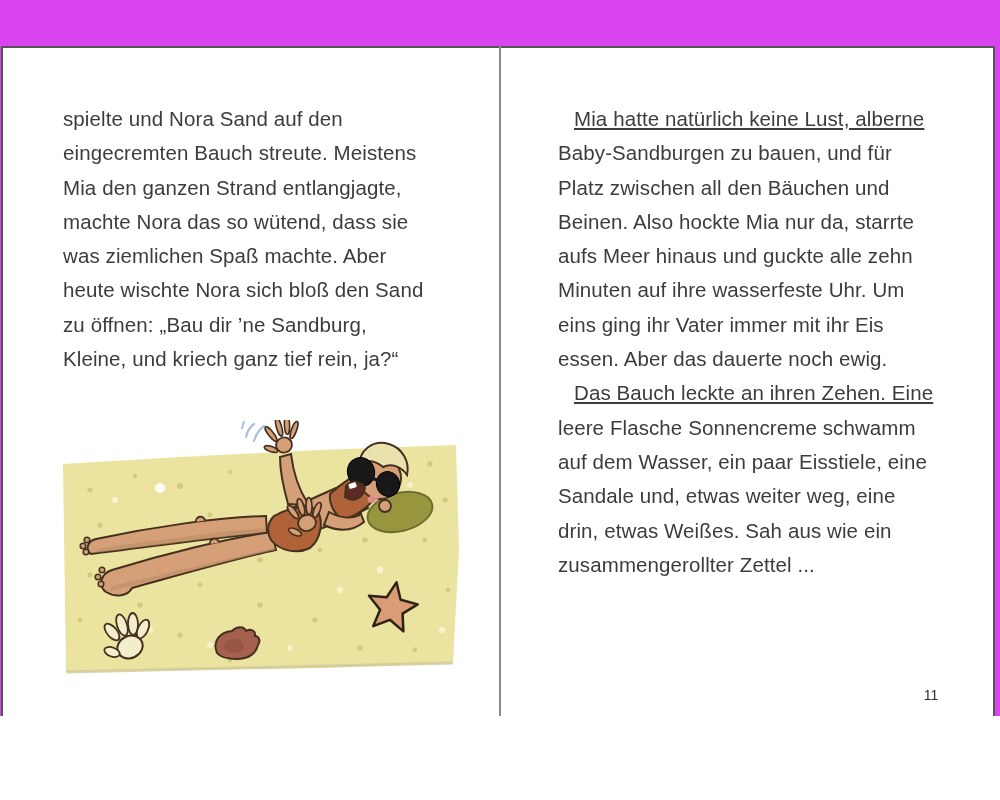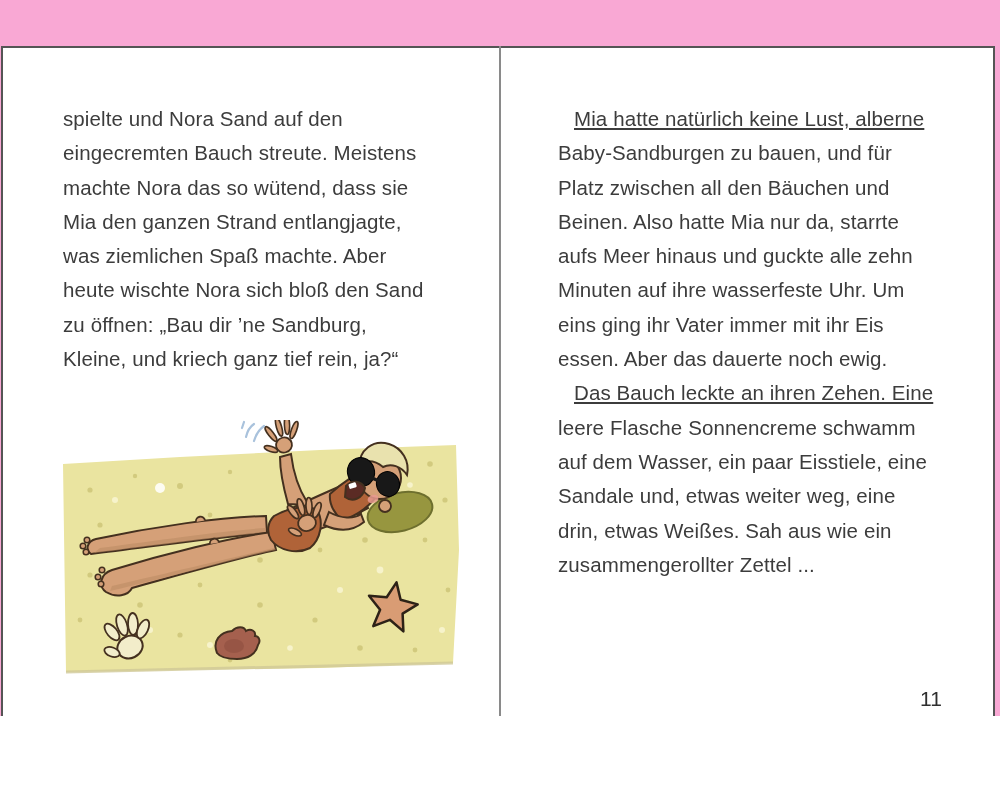--- a/index.html
+++ b/index.html
@@ -1,44 +1,44 @@
 <!DOCTYPE html>
 <html><head>
 <meta charset="utf-8">
 <style>
   html,body{margin:0;padding:0;background:#ffffff;}
-  .stage{position:relative;width:1000px;height:716px;background:#f9a8d4;overflow:hidden;
+  .stage{position:relative;width:1000px;height:716px;background:#d946ef;overflow:hidden;
          font-family:"Liberation Sans", sans-serif;}
   .frame{position:absolute;left:1px;top:46px;width:994px;height:700px;
          border:2px solid #555555;background:#ffffff;box-sizing:border-box;}
   .divider{position:absolute;left:499px;top:46px;width:2px;height:702px;background:#8a8a8a;}
   .textblock{position:absolute;color:#3c3c3c;font-size:20.5px;line-height:34.3px;
              letter-spacing:0.1px;white-space:nowrap;}
   .textblock.left{left:63px;top:102px;width:412px;}
   .textblock.right{left:558px;top:102px;width:412px;}
   .line{height:34.3px;}
   .line.indent{padding-left:16px;text-decoration:underline;}
   .illustration{position:absolute;left:60px;top:420px;width:400px;height:275px;}
   .illustration svg{display:block;width:100%;height:100%;}
   .page-number{position:absolute;left:916px;top:687px;width:30px;
-               font-size:21px;color:#2f2f2f;text-align:center;}
+               font-size:14px;color:#2f2f2f;text-align:center;}
 </style>
 </head>
 <body>
 
 <div class="stage">
 
   <div class="frame"></div>
   <div class="divider"></div>
 
   <div class="textblock left">
     <div class="line">spielte und Nora Sand auf den</div>
     <div class="line">eingecremten Bauch streute. Meistens</div>
+    <div class="line">Mia den ganzen Strand entlangjagte,</div>
     <div class="line">machte Nora das so wütend, dass sie</div>
-    <div class="line">Mia den ganzen Strand entlangjagte,</div>
     <div class="line">was ziemlichen Spaß machte. Aber</div>
     <div class="line">heute wischte Nora sich bloß den Sand</div>
     <div class="line">zu öffnen: „Bau dir ’ne Sandburg,</div>
     <div class="line">Kleine, und kriech ganz tief rein, ja?“</div>
   </div>
 
   <div class="illustration">
     <svg viewBox="0 0 400 275">
 
       <polygon points="3,44 120,37 260,30 396,25 399,130 393,243 260,248 120,250 6,252" fill="#eae4a0"></polygon>
@@ -165,21 +165,21 @@
         <path d="M194,21 Q197,11 204,6" stroke="#a9c2dc"></path>
         <path d="M182,8 L184,2" stroke="#a9c2dc"></path>
       </g>
     </svg>
   </div>
 
   <div class="textblock right">
     <div class="line indent">Mia hatte natürlich keine Lust, alberne</div>
     <div class="line">Baby-Sandburgen zu bauen, und für</div>
     <div class="line">Platz zwischen all den Bäuchen und</div>
-    <div class="line">Beinen. Also hatte Mia nur da, starrte</div>
+    <div class="line">Beinen. Also hockte Mia nur da, starrte</div>
     <div class="line">aufs Meer hinaus und guckte alle zehn</div>
     <div class="line">Minuten auf ihre wasserfeste Uhr. Um</div>
     <div class="line">eins ging ihr Vater immer mit ihr Eis</div>
     <div class="line">essen. Aber das dauerte noch ewig.</div>
     <div class="line indent">Das Bauch leckte an ihren Zehen. Eine</div>
     <div class="line">leere Flasche Sonnencreme schwamm</div>
     <div class="line">auf dem Wasser, ein paar Eisstiele, eine</div>
     <div class="line">Sandale und, etwas weiter weg, eine</div>
     <div class="line">drin, etwas Weißes. Sah aus wie ein</div>
     <div class="line">zusammengerollter Zettel ...</div>

